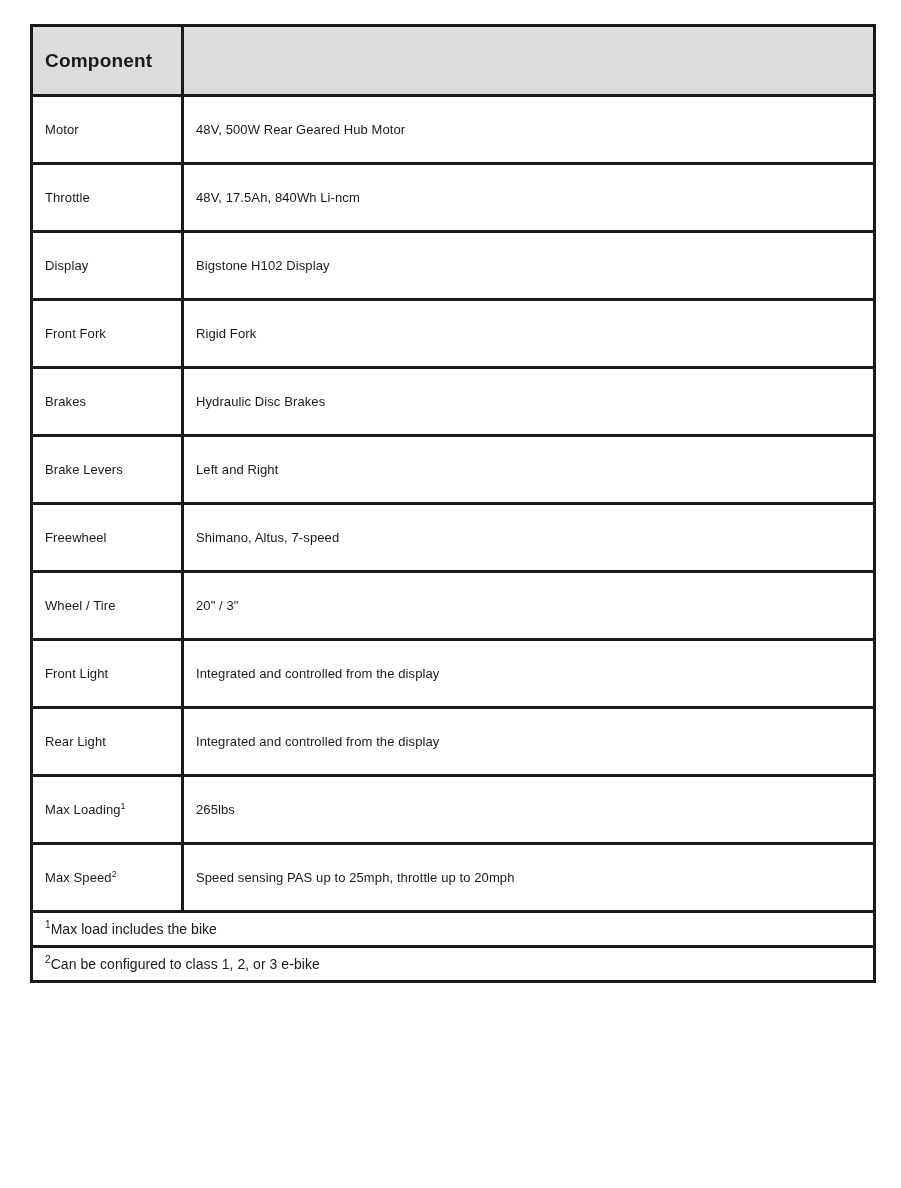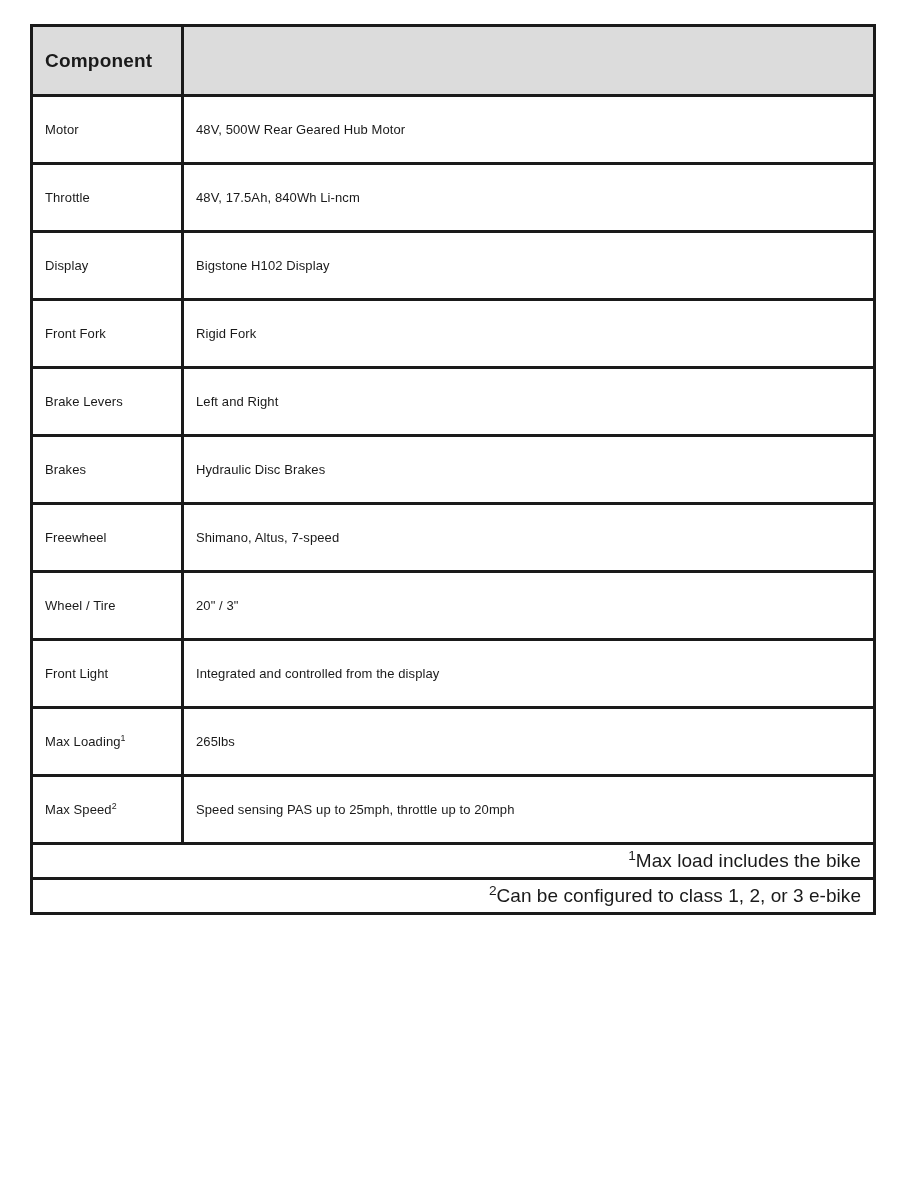--- a/index.html
+++ b/index.html
@@ -50,25 +50,24 @@
     font-size: 19px;
     letter-spacing: 0.2px;
   }
 
   tr.spec-row td {
     height: 65px;
   }
 
   tr.footnote-row td {
     height: 32px;
-    font-size: 19px;
+    font-size: 14px;
     padding-top: 0;
     padding-bottom: 0;
     letter-spacing: 0.05px;
-    text-align: right;
   }
 
   .sup {
     font-size: 0.68em;
     vertical-align: super;
     line-height: 0;
   }
 
   .fn-mark {
     font-size: 0.72em;
@@ -102,37 +101,41 @@
         </tr>
         <tr class="spec-row">
           <td><span>Display</span></td>
           <td>Bigstone H102 Display</td>
         </tr>
         <tr class="spec-row">
           <td><span>Front Fork</span></td>
           <td>Rigid Fork</td>
         </tr>
         <tr class="spec-row">
+          <td><span>Brakes</span></td>
+          <td>Hydraulic Disc Brakes</td>
+        </tr>
+        <tr class="spec-row">
           <td><span>Brake Levers</span></td>
           <td>Left and Right</td>
-        </tr>
-        <tr class="spec-row">
-          <td><span>Brakes</span></td>
-          <td>Hydraulic Disc Brakes</td>
         </tr>
         <tr class="spec-row">
           <td><span>Freewheel</span></td>
           <td>Shimano, Altus, 7-speed</td>
         </tr>
         <tr class="spec-row">
           <td><span>Wheel / Tire</span></td>
           <td>20" / 3"</td>
         </tr>
         <tr class="spec-row">
           <td><span>Front Light</span></td>
+          <td>Integrated and controlled from the display</td>
+        </tr>
+        <tr class="spec-row">
+          <td><span>Rear Light</span></td>
           <td>Integrated and controlled from the display</td>
         </tr>
         <tr class="spec-row">
           <td><span>Max Loading</span><span class="sup">1</span></td>
           <td>265lbs</td>
         </tr>
         <tr class="spec-row">
           <td><span>Max Speed</span><span class="sup">2</span></td>
           <td>Speed sensing PAS up to 25mph, throttle up to 20mph</td>
         </tr>

